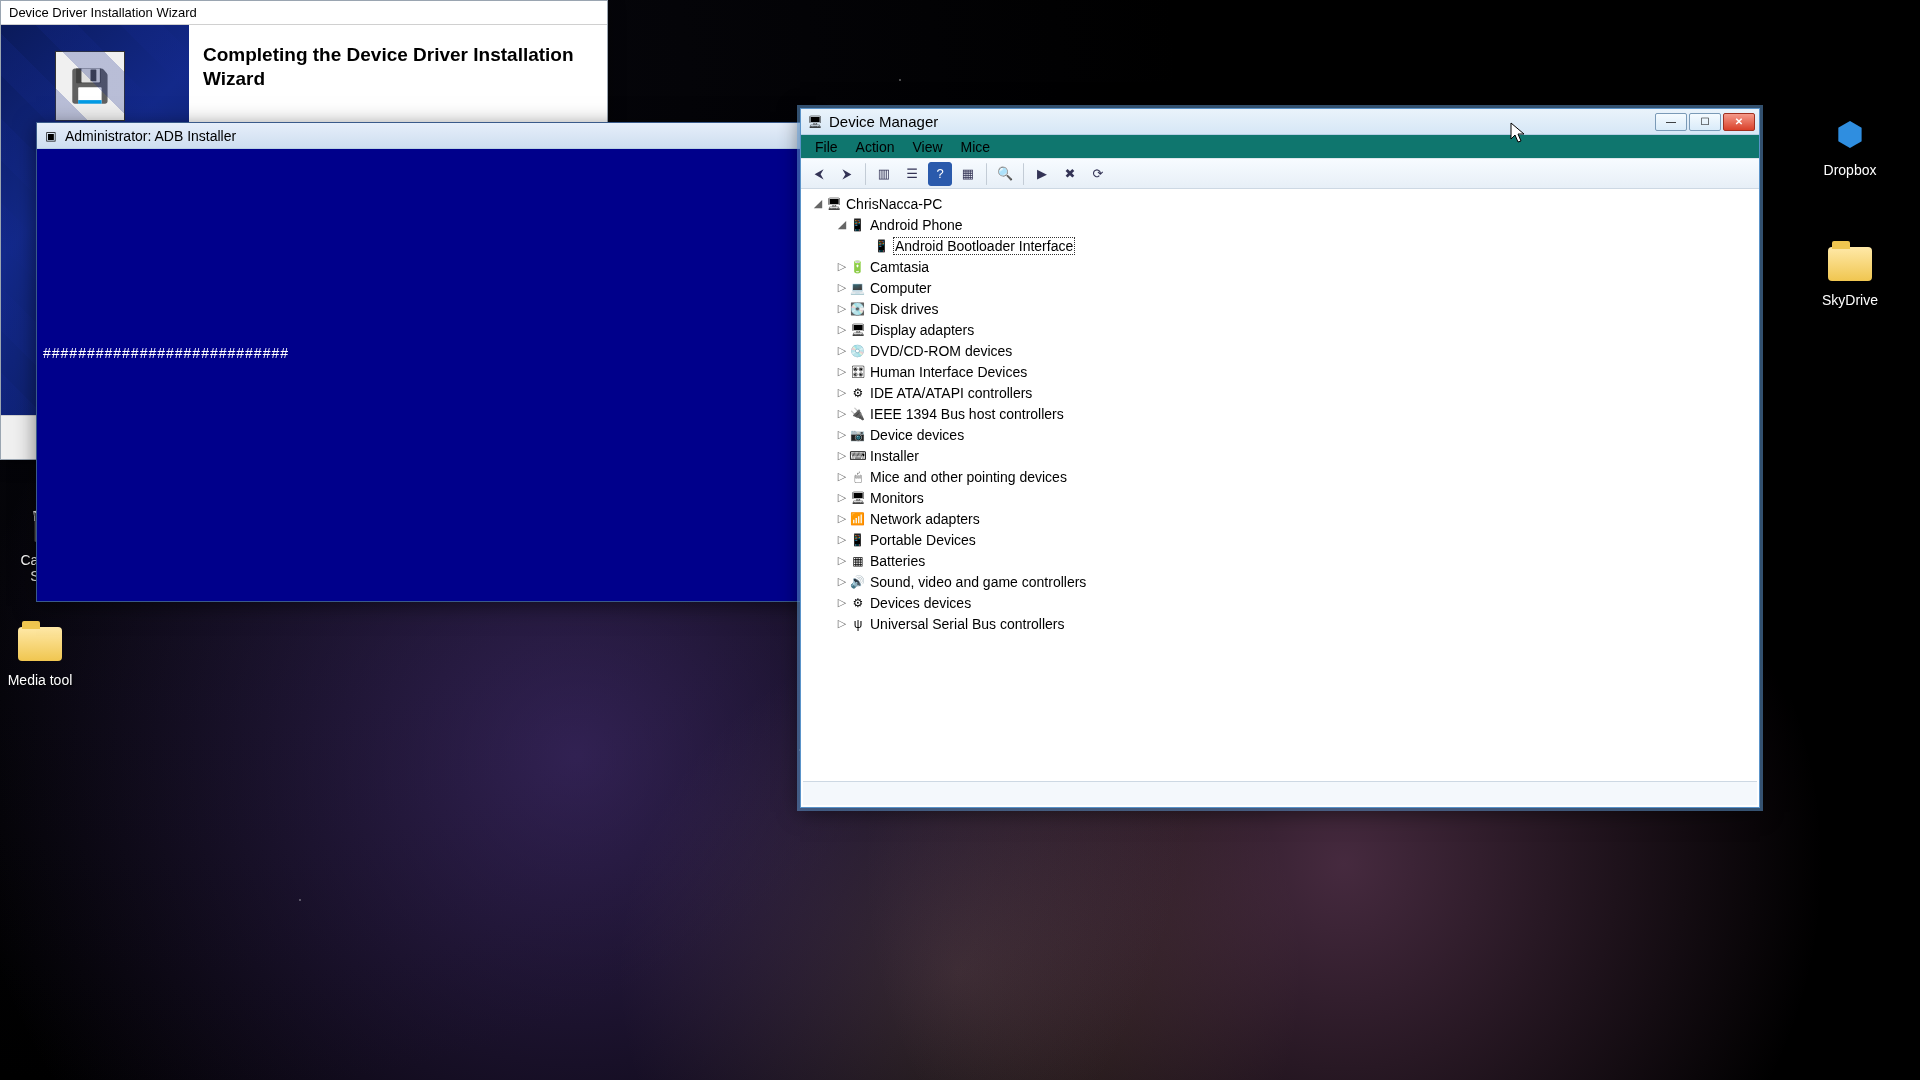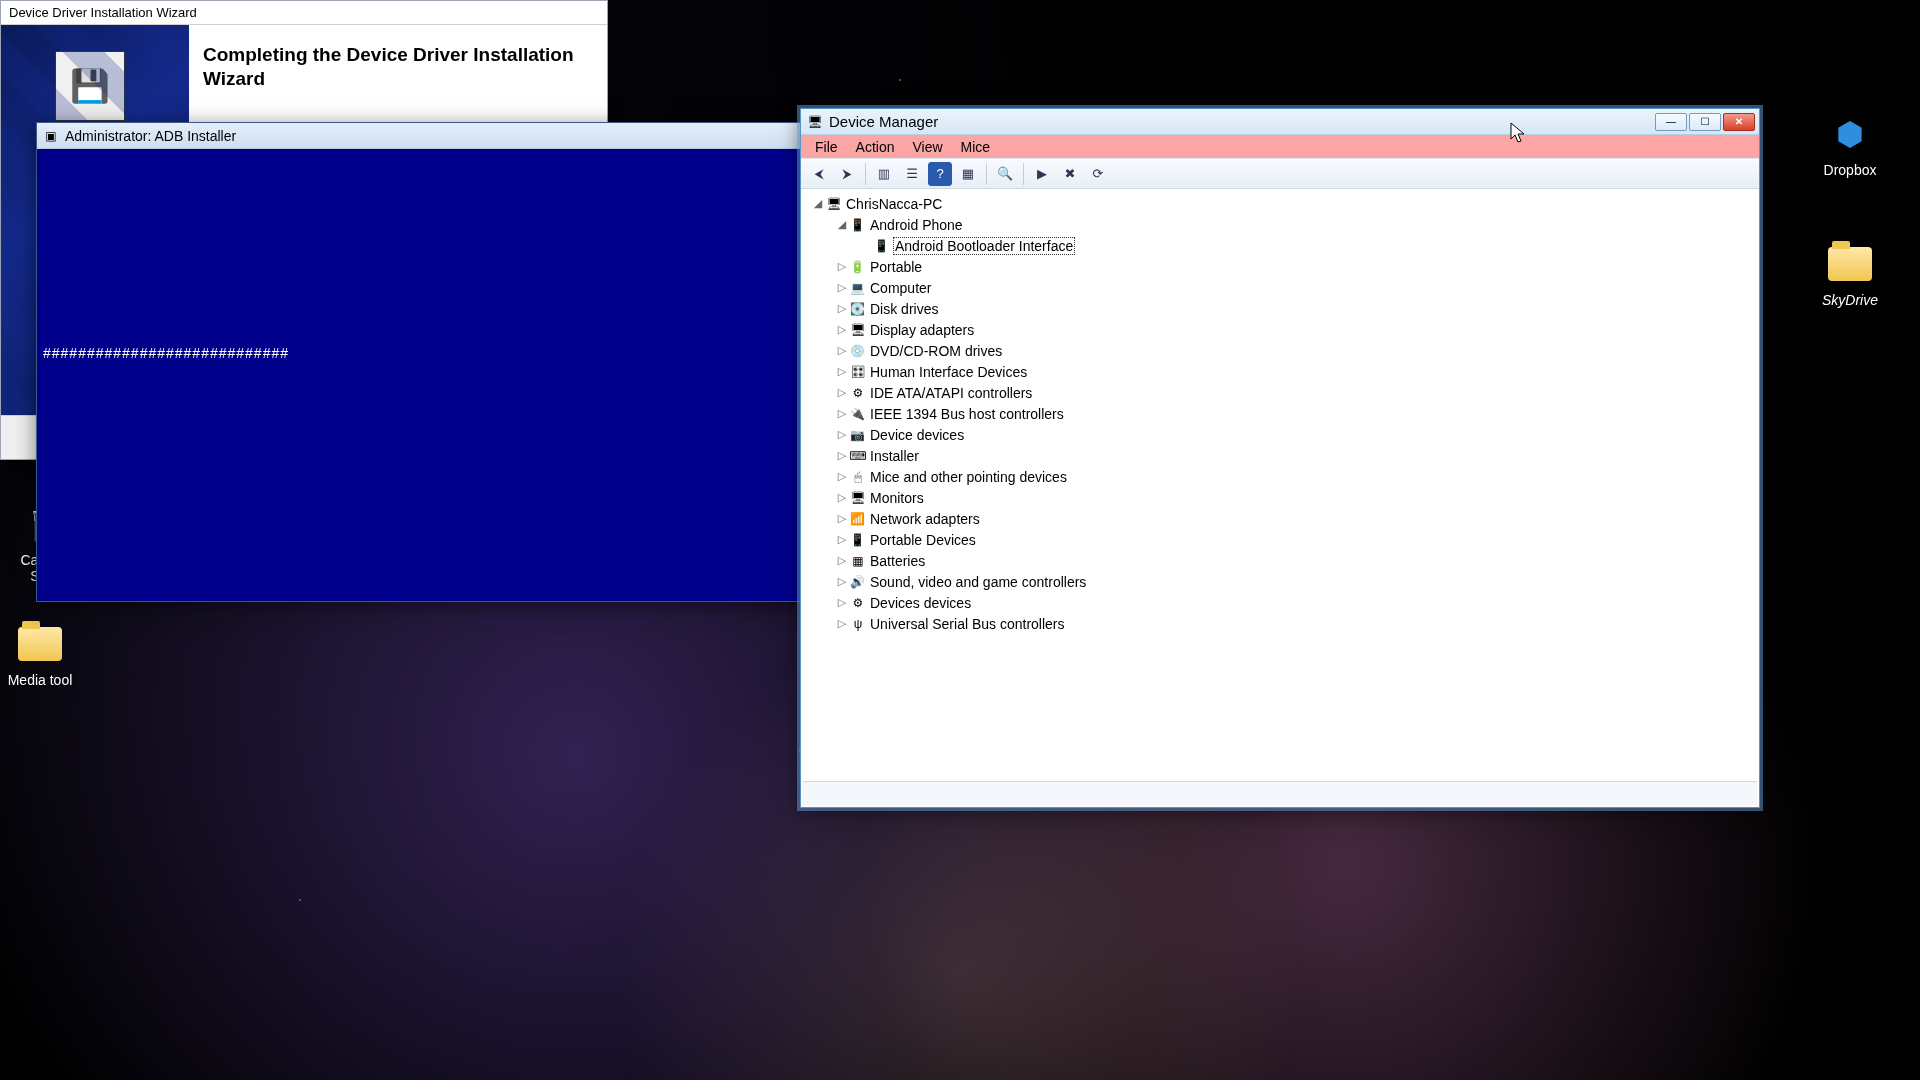--- a/index.html
+++ b/index.html
@@ -25,21 +25,21 @@
       radial-gradient(1px 1px at 800px 750px, #fff, transparent);
     background-repeat:repeat;
   }
 
   
   .desktop-icon { position:absolute; width:80px; text-align:center; color:#fff; font-size:14px; text-shadow:1px 1px 2px #000; }
   .desktop-icon .glyph { width:48px; height:48px; margin:0 auto 4px; display:flex; align-items:center; justify-content:center; font-size:32px; }
   .di-camtasia { left:10px; top:500px; }
   .di-media   { left:0; top:620px; }
   .di-dropbox { right:30px; top:110px; }
-  .di-skydrive{ right:30px; top:240px;font-style:italic; }
+  .di-skydrive{ right:30px; top:240px; }
   .folder-glyph { background:linear-gradient(#ffe9a8,#f0c650); border-radius:4px; width:44px; height:34px; position:relative; }
   .folder-glyph::before { content:""; position:absolute; top:-6px; left:4px; width:18px; height:8px; background:#f0c650; border-radius:2px 2px 0 0; }
   .dropbox-glyph { color:#2f8ee0; }
 
   
   .win { position:absolute; background:#fff; border:1px solid #5a93c9;
     box-shadow:0 0 0 3px rgba(100,160,220,0.5), 0 4px 20px rgba(0,0,0,0.5); }
   .titlebar { height:26px; background:linear-gradient(#eaf3fb,#d6e7f6);
     border-bottom:1px solid #b7cfe4; display:flex; align-items:center; padding:0 4px 0 6px;
     font-size:15px; color:#000; }
@@ -78,21 +78,21 @@
   #wizard .check { color:#1a9c1a; font-weight:bold; margin-right:3px; }
   #wizard .wiz-footer { height:44px; background:#f0f0f0; border-top:1px solid #d0d0d0;
     display:flex; justify-content:flex-end; align-items:center; padding:0 12px; gap:8px; }
   #wizard .wbtn { min-width:84px; height:26px; border:1px solid #8a8a8a; background:linear-gradient(#fdfdfd,#e7e7e7);
     font-size:13px; border-radius:3px; display:flex; align-items:center; justify-content:center; }
   #wizard .wbtn.primary { border:1px solid #3aa8c8; background:linear-gradient(#e6fbff,#b9edf5); box-shadow:inset 0 0 0 1px #8fe0ef; }
   #wizard .wbtn.disabled { color:#888; }
 
   
   #devmgr { left:800px; top:108px; width:960px; height:700px; z-index:4; }
-  #devmgr .menubar { height:24px; display:flex; align-items:center; gap:2px; padding:0 6px; font-size:14px; background:#fca5a5; border-bottom:1px solid #e0e6ec; }
+  #devmgr .menubar { height:24px; display:flex; align-items:center; gap:2px; padding:0 6px; font-size:14px; background:#0f766e; border-bottom:1px solid #e0e6ec; }
   #devmgr .menubar .mitem { padding:2px 8px; }
   #devmgr .toolbar { height:30px; background:linear-gradient(#f7fbff,#e7eff7); border-bottom:1px solid #cdd8e3;
     display:flex; align-items:center; gap:4px; padding:0 6px; }
   #devmgr .tbtn { width:24px; height:24px; border:1px solid transparent; border-radius:3px;
     display:flex; align-items:center; justify-content:center; font-size:13px; color:#335; }
   #devmgr .tbtn.sep { width:1px; height:22px; background:#c3ccd6; padding:0; border:none; margin:0 2px; }
   #devmgr .tree { position:absolute; top:82px; left:2px; right:2px; bottom:28px; overflow:auto; background:#fff; font-size:14px; padding:2px 0; }
   #devmgr .statusbar { position:absolute; left:2px; right:2px; bottom:2px; height:24px; border-top:1px solid #cdd8e3; background:#f4f8fc; }
   #devmgr .node { display:flex; align-items:center; height:21px; padding-left:8px; }
   #devmgr .expander { width:14px; text-align:center; color:#666; font-size:11px; }
@@ -218,41 +218,41 @@
     </div>
     <div class="node depth2 selected">
       <span class="expander"></span>
       <span class="nicon">📱</span>
       <span class="lbl">Android Bootloader Interface</span>
     </div>
 
   <div class="node depth1">
         <span class="expander">▷</span>
         <span class="nicon">🔋</span>
-        <span class="lbl">Portable</span>
+        <span class="lbl">Camtasia</span>
       </div>
       <div class="node depth1">
         <span class="expander">▷</span>
         <span class="nicon">💻</span>
         <span class="lbl">Computer</span>
       </div>
       <div class="node depth1">
         <span class="expander">▷</span>
         <span class="nicon">💽</span>
         <span class="lbl">Disk drives</span>
       </div>
       <div class="node depth1">
         <span class="expander">▷</span>
         <span class="nicon">🖥</span>
         <span class="lbl">Display adapters</span>
       </div>
       <div class="node depth1">
         <span class="expander">▷</span>
         <span class="nicon">💿</span>
-        <span class="lbl">DVD/CD-ROM drives</span>
+        <span class="lbl">DVD/CD-ROM devices</span>
       </div>
       <div class="node depth1">
         <span class="expander">▷</span>
         <span class="nicon">🎛</span>
         <span class="lbl">Human Interface Devices</span>
       </div>
       <div class="node depth1">
         <span class="expander">▷</span>
         <span class="nicon">⚙</span>
         <span class="lbl">IDE ATA/ATAPI controllers</span>

